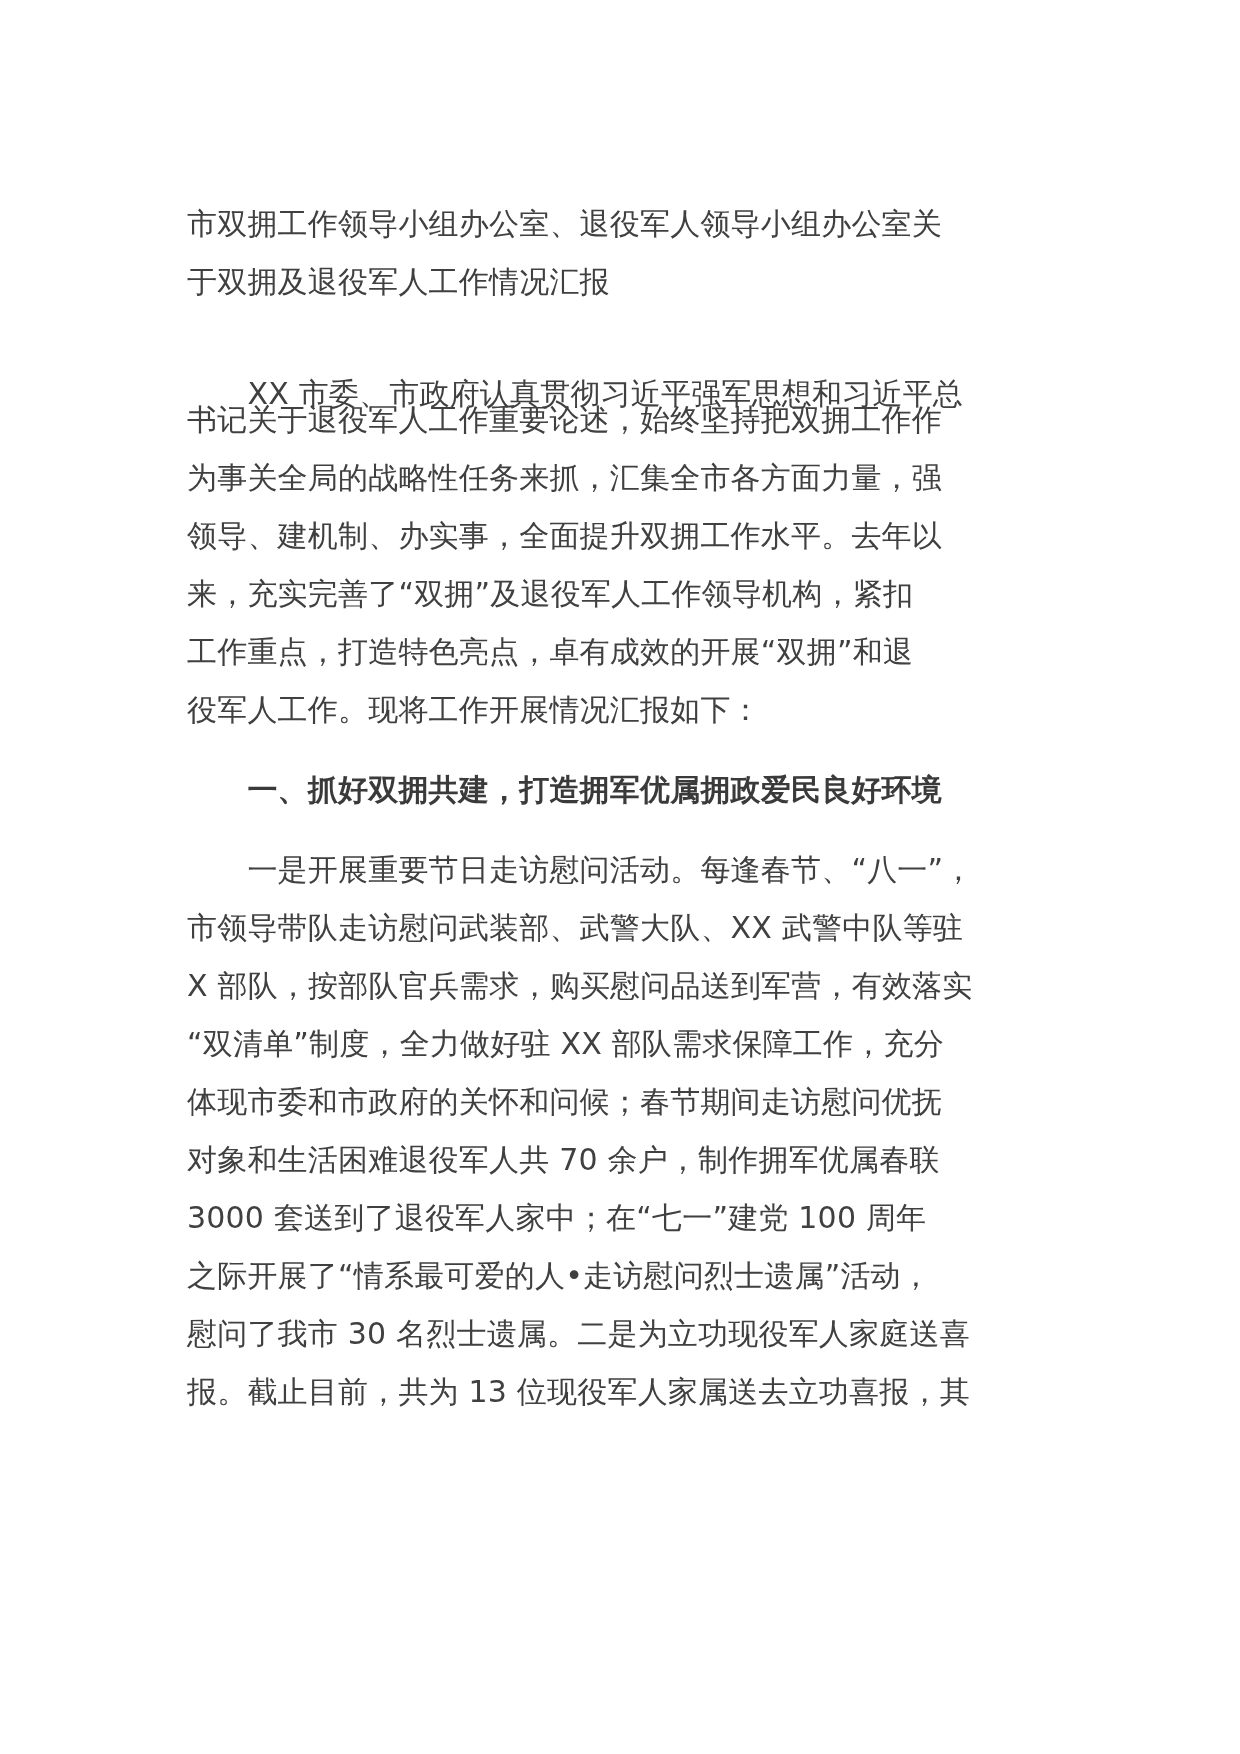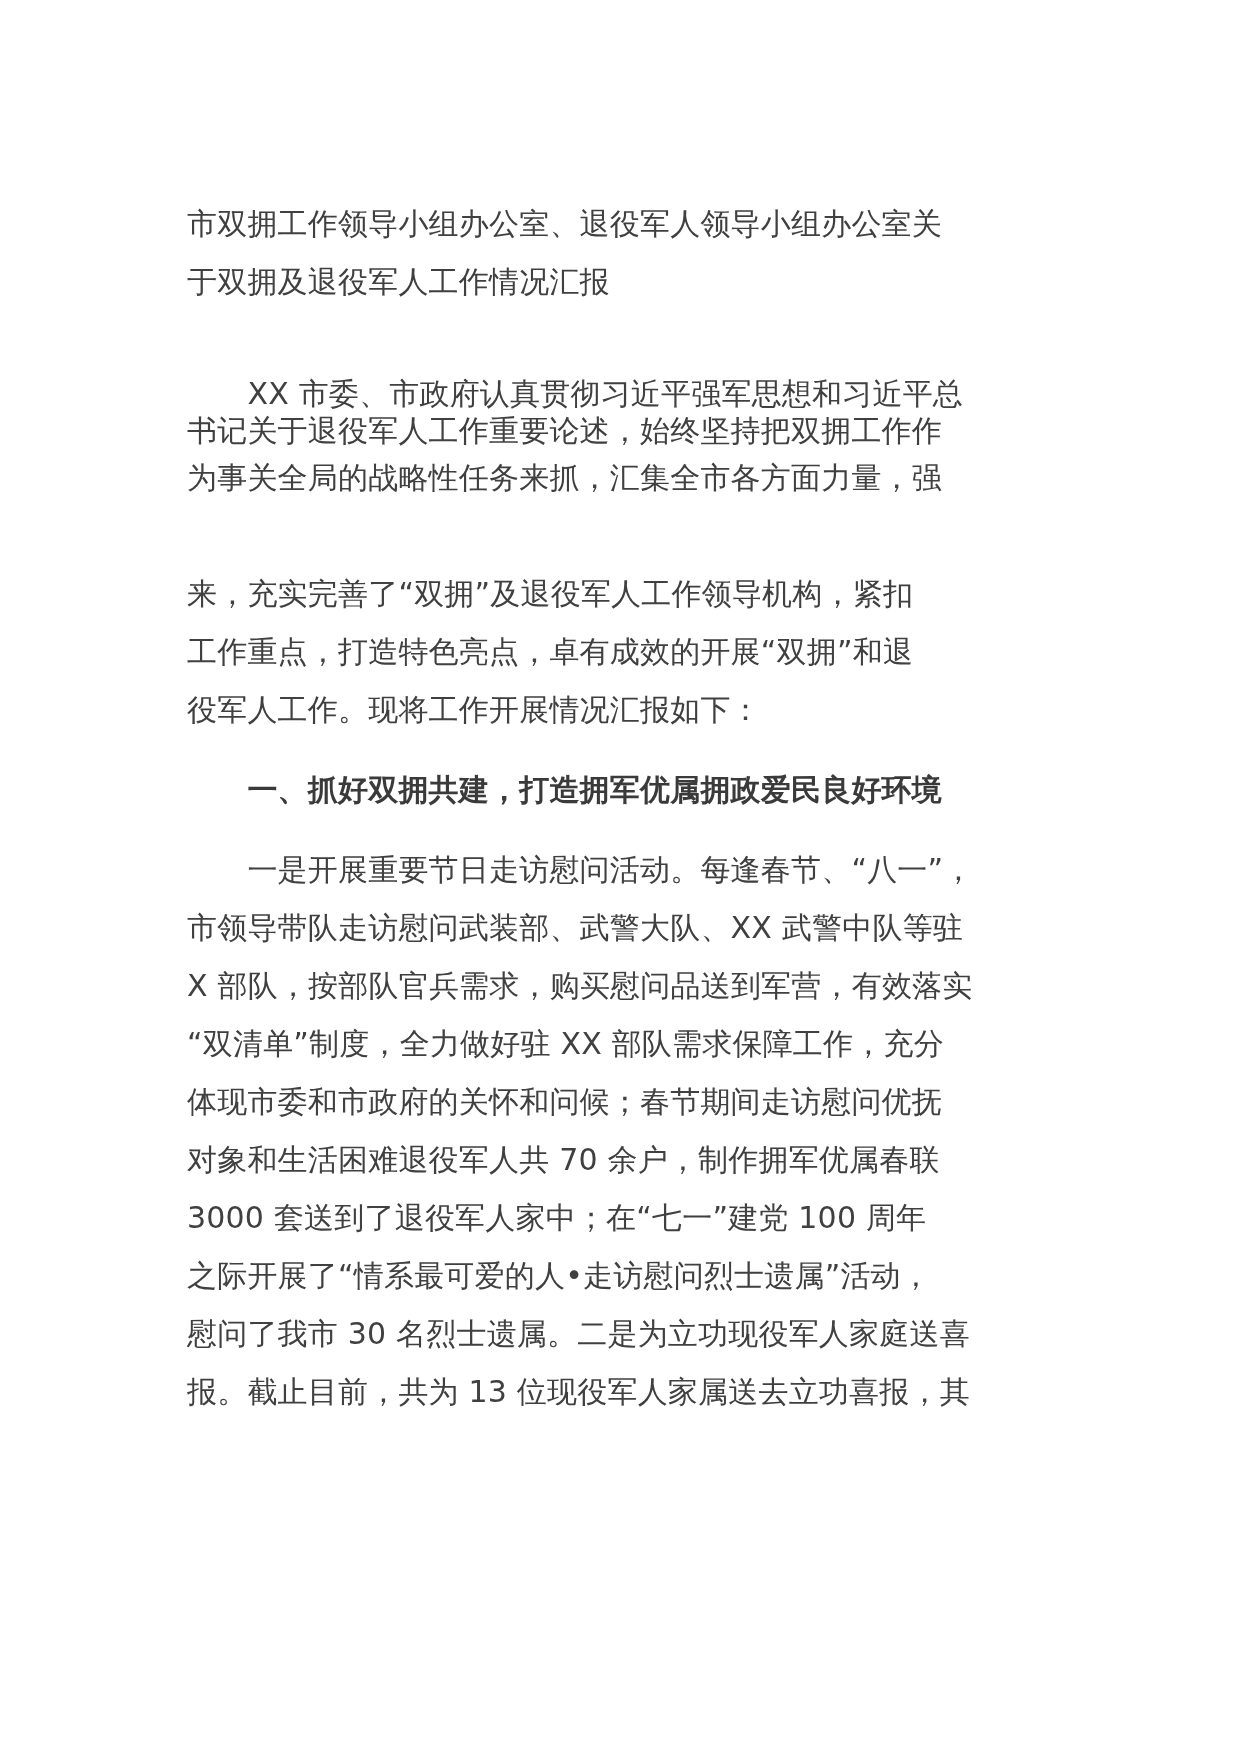--- a/index.html
+++ b/index.html
@@ -38,22 +38,23 @@
   </style>
 </head>
 <body>
 
 <div class="page">
 
   <div class="line" style="top:204px;">市双拥工作领导小组办公室、退役军人领导小组办公室关</div>
   <div class="line" style="top:262px;">于双拥及退役军人工作情况汇报</div>
 
   <div class="line" style="top:342px;margin-top:32px;">　　XX 市委、市政府认真贯彻习近平强军思想和习近平总</div>
-  <div class="line" style="top:400px;margin-top:11px;">书记关于退役军人工作重要论述，始终坚持把双拥工作作</div>
+  <div class="line" style="top:400px;">书记关于退役军人工作重要论述，始终坚持把双拥工作作</div>
   <div class="line" style="top:458px;">为事关全局的战略性任务来抓，汇集全市各方面力量，强</div>
+  <div class="line" style="top:516px;">领导、建机制、办实事，全面提升双拥工作水平。去年以</div>
   <div class="line" style="top:574px;">来，充实完善了“双拥”及退役军人工作领导机构，紧扣</div>
   <div class="line" style="top:690px;">役军人工作。现将工作开展情况汇报如下：</div>
   <div class="line" style="top:632px;">工作重点，打造特色亮点，卓有成效的开展“双拥”和退</div>
 
   <div class="line heading" style="top:770px;text-align:right;">　　一、抓好双拥共建，打造拥军优属拥政爱民良好环境</div>
 
   <div class="line" style="top:850px;">　　一是开展重要节日走访慰问活动。每逢春节、“八一”，</div>
   <div class="line" style="top:908px;">市领导带队走访慰问武装部、武警大队、XX 武警中队等驻</div>
   <div class="line" style="top:1024px;">“双清单”制度，全力做好驻 XX 部队需求保障工作，充分</div>
   <div class="line" style="top:966px;">X 部队，按部队官兵需求，购买慰问品送到军营，有效落实</div>

